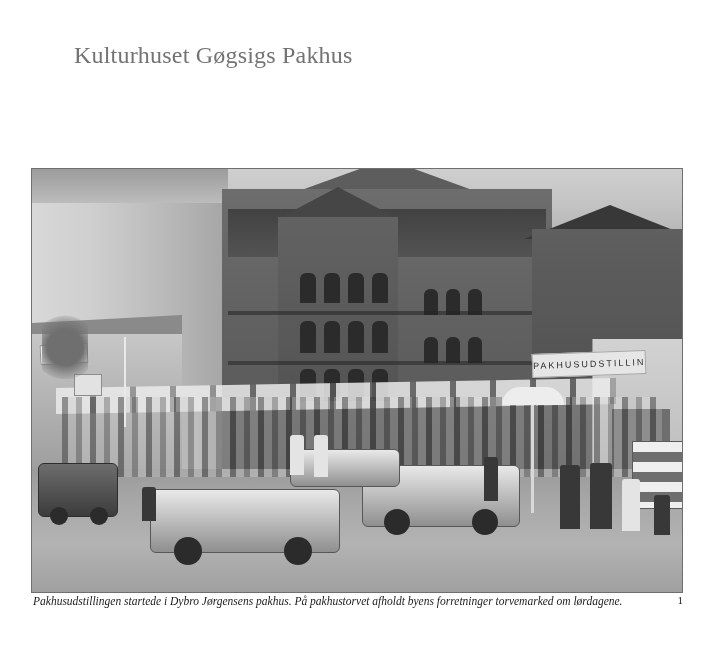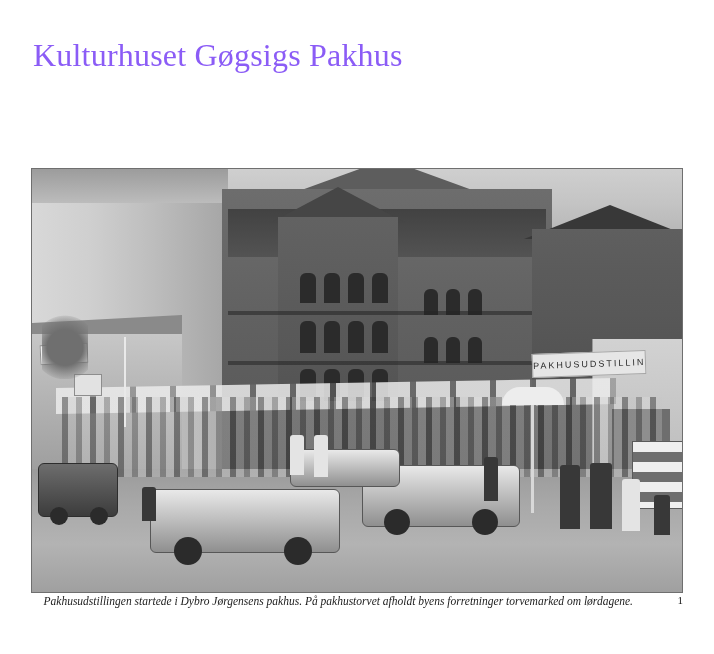--- a/index.html
+++ b/index.html
@@ -22,26 +22,27 @@
     box-sizing: border-box;
   }
   .title-block {
     position: absolute;
     left: 33px;
     top: 32px;
     width: 640px;
   }
   .title-line {
     font-family: "Liberation Serif", serif;
-    font-size: 32px;
+    font-size: 24px;
     line-height: 46px;
     font-weight: normal;
     letter-spacing: 0.2px;
-    color: #8b5cf6;
+    color: #737373;
     white-space: nowrap;
+    margin-left: 41px;
   }
   .figure {
     position: absolute;
     left: 31px;
     top: 168px;
     width: 652px;
     height: 425px;
     border: 1px solid #6f6f6f;
     box-sizing: border-box;
     overflow: hidden;
@@ -332,21 +333,20 @@
     position: absolute;
     left: 2px;
     top: 0px;
     width: 600px;
     font-family: "Liberation Serif", serif;
     font-style: italic;
     font-size: 11.5px;
     line-height: 14px;
     color: #1a1a1a;
     white-space: nowrap;
-    text-align: right;
   }
   .page-number {
     position: absolute;
     right: 0px;
     top: 0px;
     font-family: "Liberation Serif", serif;
     font-size: 11px;
     color: #1a1a1a;
   }
 </style>

